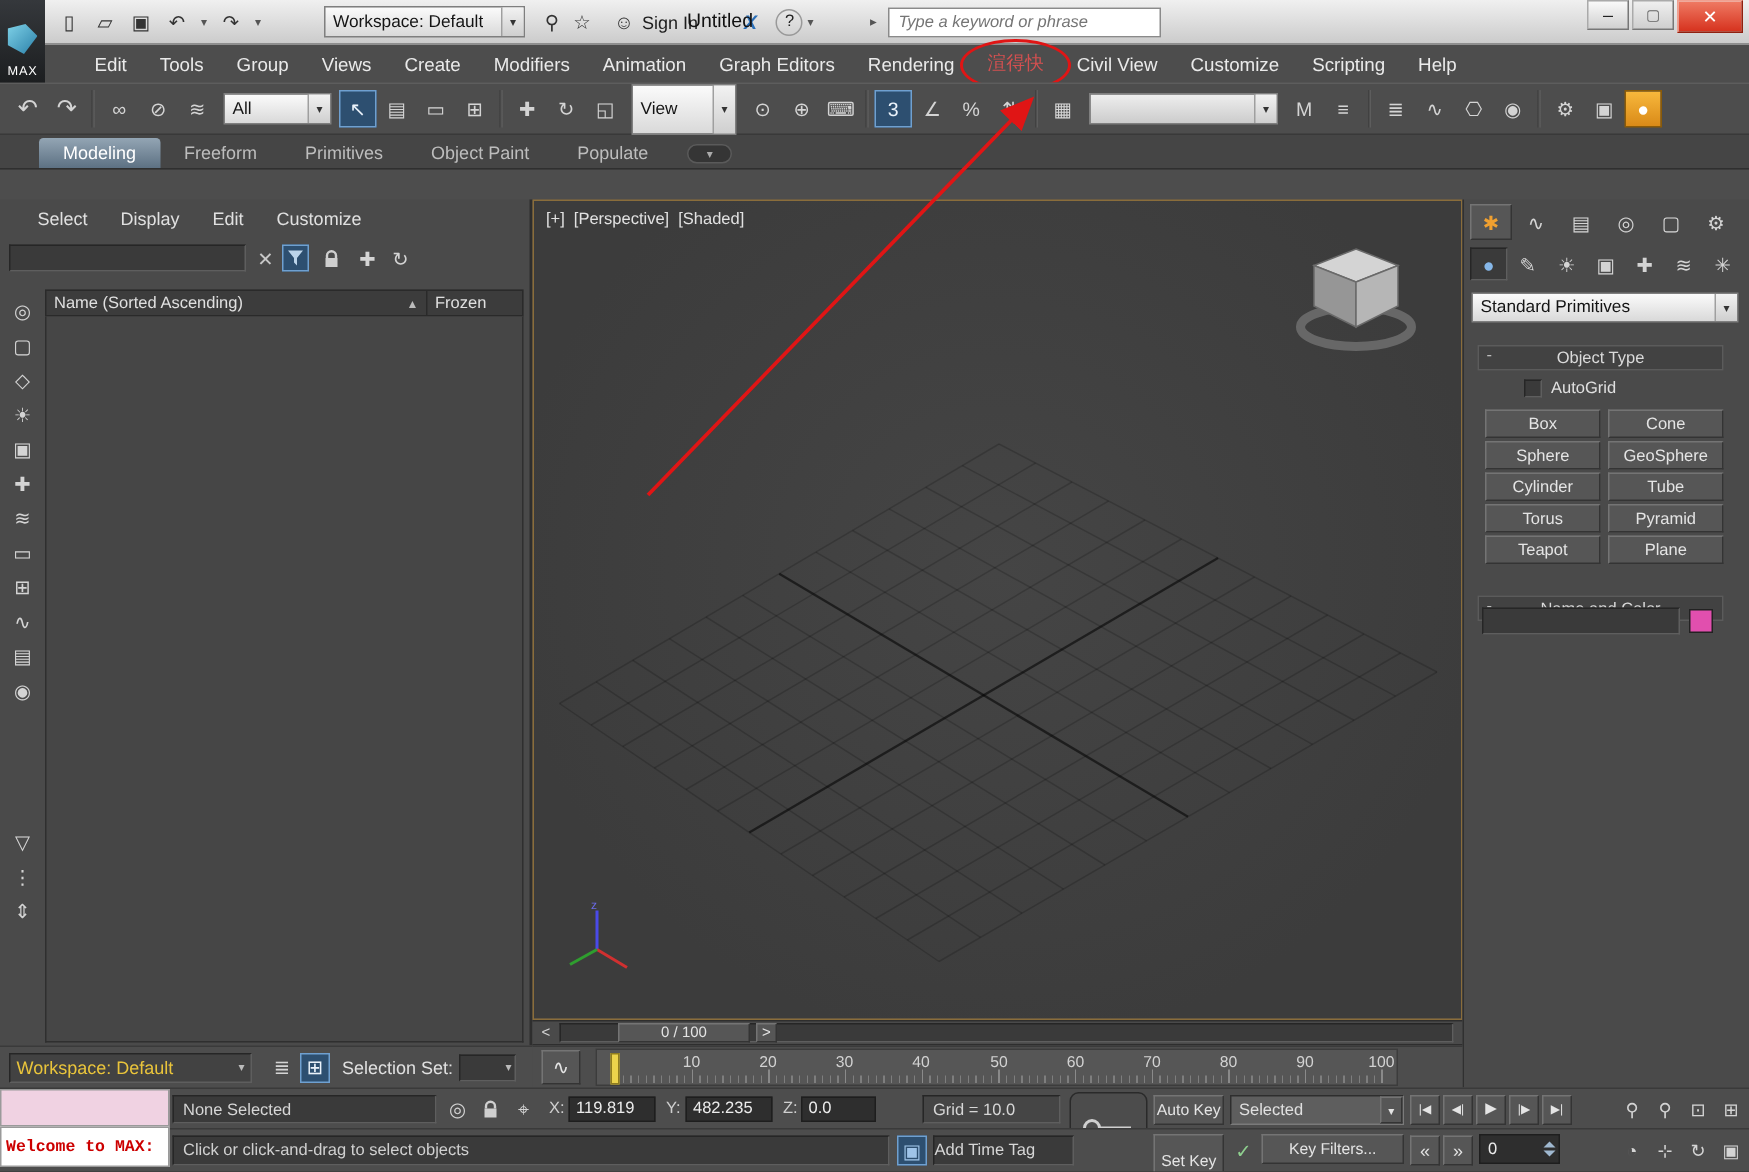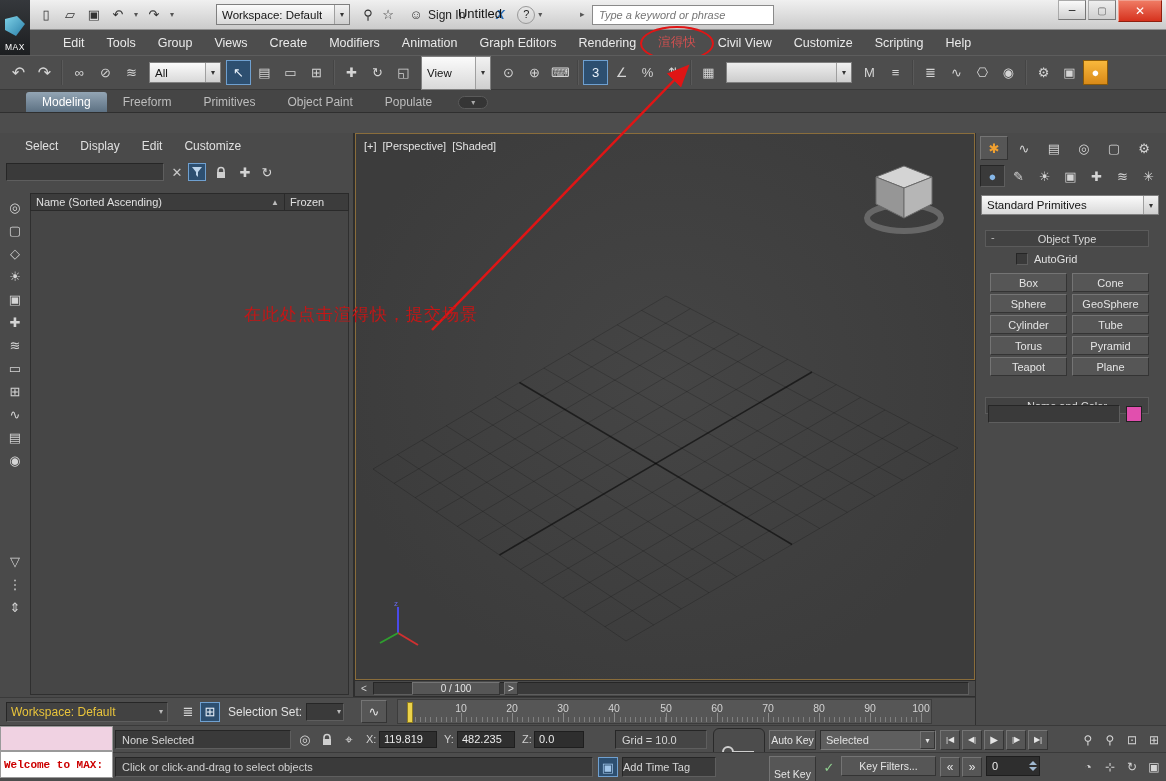--- a/index.html
+++ b/index.html
@@ -403,21 +403,20 @@
     <div class="abs ic navic" style="left:1100px;top:4px">⊹</div>
     <div class="abs ic navic" style="left:1122px;top:4px">↻</div>
     <div class="abs ic navic" style="left:1144px;top:4px">▣</div>
   </div>
 
   <div class="abs" style="left:0;top:726px;width:113px;height:25px;background:#f0d2e2;border:1px solid #9a9a9a;z-index:6"></div>
   <div class="abs flex" style="left:0;top:751px;width:113px;height:27px;background:#ffffff;border:1px solid #9a9a9a;z-index:6;padding:0 3px">
     <span style="color:#cc0000;font-family:'Liberation Mono',monospace;font-size:11px;font-weight:bold;white-space:nowrap">Welcome to MAX:</span>
   </div>
 
-  <div class="abs" style="left:244px;top:303px;font-size:17px;letter-spacing:1px;color:#c41616;z-index:91">在此处点击渲得快，提交场景</div>
   <svg class="abs" style="left:0;top:0;z-index:90;pointer-events:none" width="1166" height="781">
     <defs>
       <marker id="ah" markerWidth="9" markerHeight="8" refX="7" refY="4" orient="auto">
         <path d="M0,0 L9,4 L0,8 z" fill="#e01515"></path>
       </marker>
     </defs>
     <line x1="432" y1="330" x2="686" y2="68" stroke="#e01515" stroke-width="2.5" marker-end="url(#ah)"></line>
   </svg>
 
 </div>

